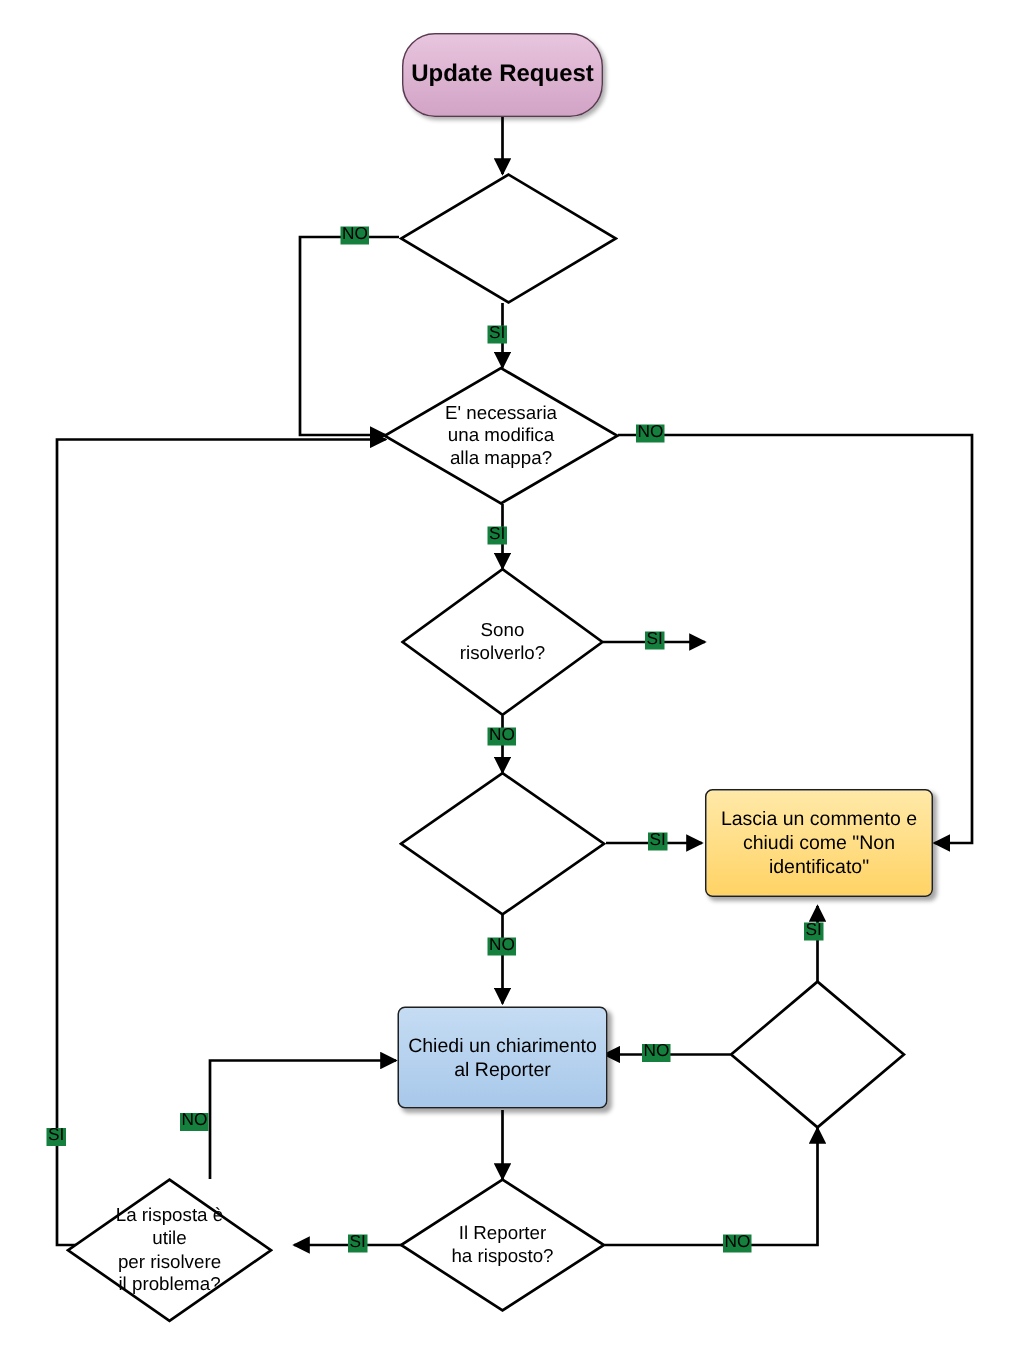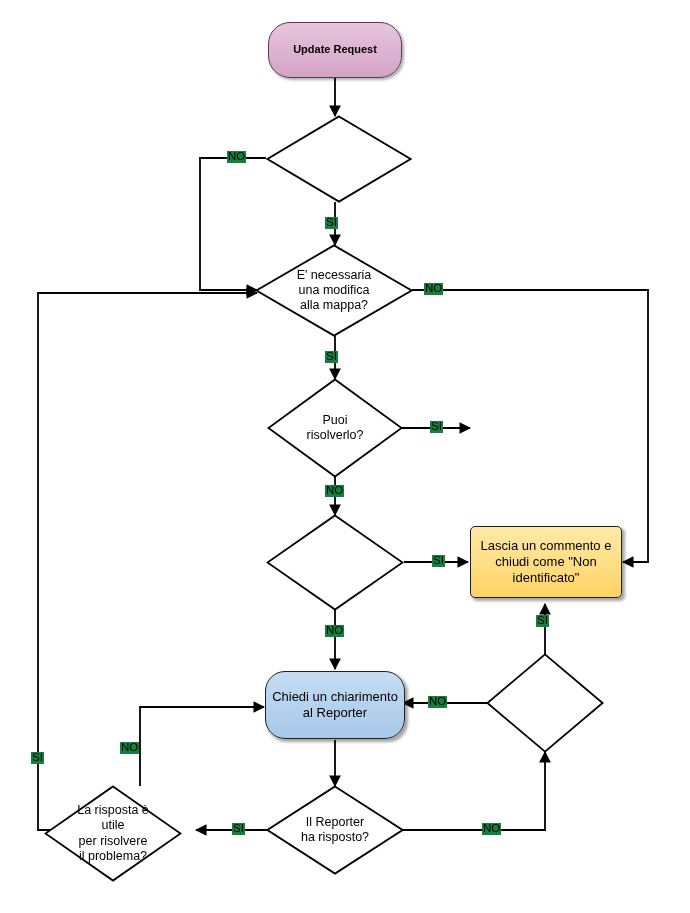--- a/index.html
+++ b/index.html
@@ -38,39 +38,38 @@
     display: block;
     width: 100%;
     white-space: pre-line;
   }
   
   .terminator {
     border: 1.6px solid #5a3a50;
     border-radius: 22px;
     background: linear-gradient(180deg, #e8c5de 0%, #d2a3c6 100%);
     font-weight: bold;
-    font-size: 11px;
+    font-size: 16px;
     box-shadow: 2px 2px 3px rgba(0,0,0,0.32);
   }
   
   .process {
     border: 1.6px solid #1f1f1f;
     border-radius: 5px;
     font-size: 13px;
     box-shadow: 2.5px 2.5px 3px rgba(0,0,0,0.35);
   }
   .process.green {
     background: linear-gradient(180deg, #a7d6a0 0%, #8cc684 100%);
   }
   .process.yellow {
     background: linear-gradient(180deg, #ffe9a8 0%, #ffd365 100%);
   }
   .process.blue {
     background: linear-gradient(180deg, #c5dcf3 0%, #a8c8ea 100%);
-    border-radius: 20px;
   }
   
   .decision {
     background: transparent;
     font-size: 12.5px;
   }
   .decision .diamond-svg {
     position: absolute;
     left: 0;
     top: 0;
@@ -156,21 +155,21 @@
     </svg>
     <span class="node-text">E' necessaria
 una modifica
 alla mappa?</span>
   </div>
 
   <div class="node decision" style="left:267px; top:378px; width:136px; height:100px;">
     <svg class="diamond-svg" viewBox="0 0 136 100" preserveAspectRatio="none">
       <polygon points="68,1.4 134.6,50 68,98.6 1.4,50" fill="#ffffff" stroke="#000000" stroke-width="1.8"></polygon>
     </svg>
-    <span class="node-text">Puoi
+    <span class="node-text">Sono
 risolverlo?</span>
   </div>
 
 
   <div class="node decision" style="left:266px; top:514px; width:138px; height:97px;">
     <svg class="diamond-svg" viewBox="0 0 138 97" preserveAspectRatio="none">
       <polygon points="69,1.4 136.6,48.5 69,95.6 1.4,48.5" fill="#ffffff" stroke="#000000" stroke-width="1.8"></polygon>
     </svg>
   </div>
 

